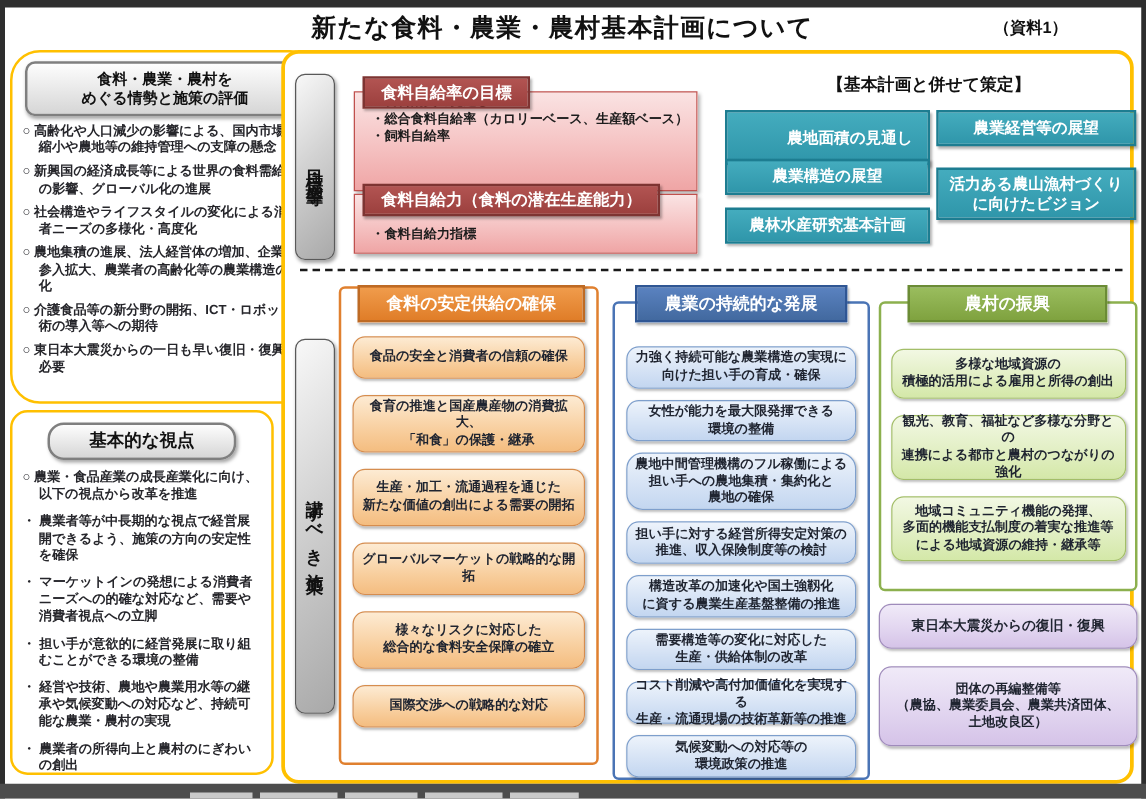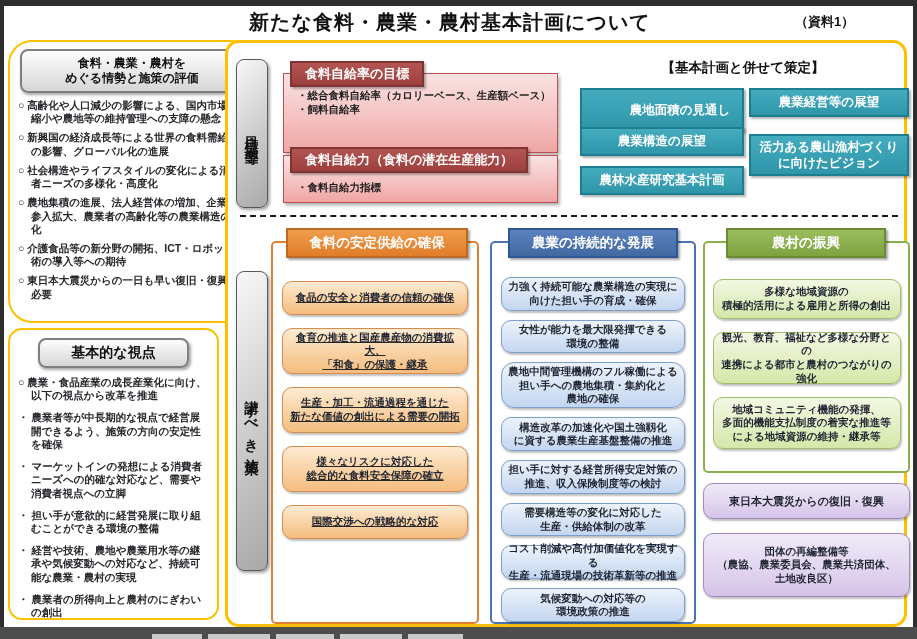--- a/index.html
+++ b/index.html
@@ -76,21 +76,21 @@
       <div class="sbitem">○ 高齢化や人口減少の影響による、国内市場の縮小や農地等の維持管理への支障の懸念</div>
       <div class="sbitem">○ 新興国の経済成長等による世界の食料需給への影響、グローバル化の進展</div>
       <div class="sbitem">○ 社会構造やライフスタイルの変化による消費者ニーズの多様化・高度化</div>
       <div class="sbitem">○ 農地集積の進展、法人経営体の増加、企業の参入拡大、農業者の高齢化等の農業構造の変化</div>
       <div class="sbitem">○ 介護食品等の新分野の開拓、ICT・ロボット技術の導入等への期待</div>
       <div class="sbitem">○ 東日本大震災からの一日も早い復旧・復興が必要</div>
     </div>
   </div>
 
   <div class="abs ybox" style="left:8px;top:328px;width:211px;height:292px;border-width:2.5px;">
-    <div class="grayhdr" style="margin:8px 28px 8px;height:26px;font-size:14px;">基本的な視点</div>
+    <div class="grayhdr" style="margin:8px 28px 8px;height:26px;font-size:14px;border-radius:13px;">基本的な視点</div>
     <div style="padding:0 8px;display:flex;flex-direction:column;gap:9px;">
       <div class="sbitem">○ 農業・食品産業の成長産業化に向け、以下の視点から改革を推進</div>
       <div class="sbitem">・ 農業者等が中長期的な視点で経営展開できるよう、施策の方向の安定性を確保</div>
       <div class="sbitem">・ マーケットインの発想による消費者ニーズへの的確な対応など、需要や消費者視点への立脚</div>
       <div class="sbitem">・ 担い手が意欲的に経営発展に取り組むことができる環境の整備</div>
       <div class="sbitem">・ 経営や技術、農地や農業用水等の継承や気候変動への対応など、持続可能な農業・農村の実現</div>
       <div class="sbitem">・ 農業者の所得向上と農村のにぎわいの創出</div>
     </div>
   </div>
 
@@ -119,44 +119,45 @@
     <div class="abs tealbox" style="left:521px;top:45px;width:160px;height:29px;">農業経営等の展望</div>
     <div class="abs tealbox" style="left:352px;top:84px;width:164px;height:29px;">農業構造の展望</div>
     <div class="abs tealbox" style="left:521px;top:91px;width:160px;height:42px;">活力ある農山漁村づくり
 に向けたビジョン</div>
     <div class="abs tealbox" style="left:352px;top:123px;width:164px;height:29px;">農林水産研究基本計画</div>
 
     <div class="abs dashline" style="left:12px;top:172px;width:658px;height:0;"></div>
 
     <div class="abs vtab" style="left:8px;top:228px;width:30px;height:298px;">講ずべき施策</div>
 
-    <div class="abs col c1" style="left:43px;top:198px;width:208px;height:383px;text-decoration:underline;">
+    <div class="abs col c1" style="left:43px;top:186px;width:208px;height:383px;">
       <div class="item io" style="height:34px;">食品の安全と消費者の信頼の確保</div>
       <div class="item io" style="height:46px;">食育の推進と国産農産物の消費拡大、
 「和食」の保護・継承</div>
       <div class="item io" style="height:46px;">生産・加工・流通過程を通じた
 新たな価値の創出による需要の開拓</div>
+      <div class="item io" style="height:42px;">グローバルマーケットの戦略的な開拓</div>
       <div class="item io" style="height:46px;">様々なリスクに対応した
 総合的な食料安全保障の確立</div>
       <div class="item io" style="height:34px;">国際交渉への戦略的な対応</div>
     </div>
     <div class="abs colbadge b1" style="left:58px;top:185px;width:182px;height:30px;">食料の安定供給の確保</div>
 
     <div class="abs col c2" style="left:262px;top:198px;width:206px;height:383px;">
       <div class="item ib" style="height:34px;">力強く持続可能な農業構造の実現に
 向けた担い手の育成・確保</div>
       <div class="item ib" style="height:34px;">女性が能力を最大限発揮できる
 環境の整備</div>
       <div class="item ib" style="height:46px;border-radius:13px;">農地中間管理機構のフル稼働による
 担い手への農地集積・集約化と
 農地の確保</div>
+      <div class="item ib" style="height:34px;">担い手に対する経営所得安定対策の
+推進、収入保険制度等の検討</div>
       <div class="item ib" style="height:34px;">構造改革の加速化や国土強靱化
 に資する農業生産基盤整備の推進</div>
-      <div class="item ib" style="height:34px;">担い手に対する経営所得安定対策の
-推進、収入保険制度等の検討</div>
       <div class="item ib" style="height:34px;">需要構造等の変化に対応した
 生産・供給体制の改革</div>
       <div class="item ib" style="height:34px;">コスト削減や高付加価値化を実現する
 生産・流通現場の技術革新等の推進</div>
       <div class="item ib" style="height:34px;">気候変動への対応等の
 環境政策の推進</div>
     </div>
     <div class="abs colbadge b2" style="left:280px;top:185px;width:170px;height:30px;">農業の持続的な発展</div>
 
     <div class="abs col c3" style="left:475px;top:198px;width:207px;height:232px;">

